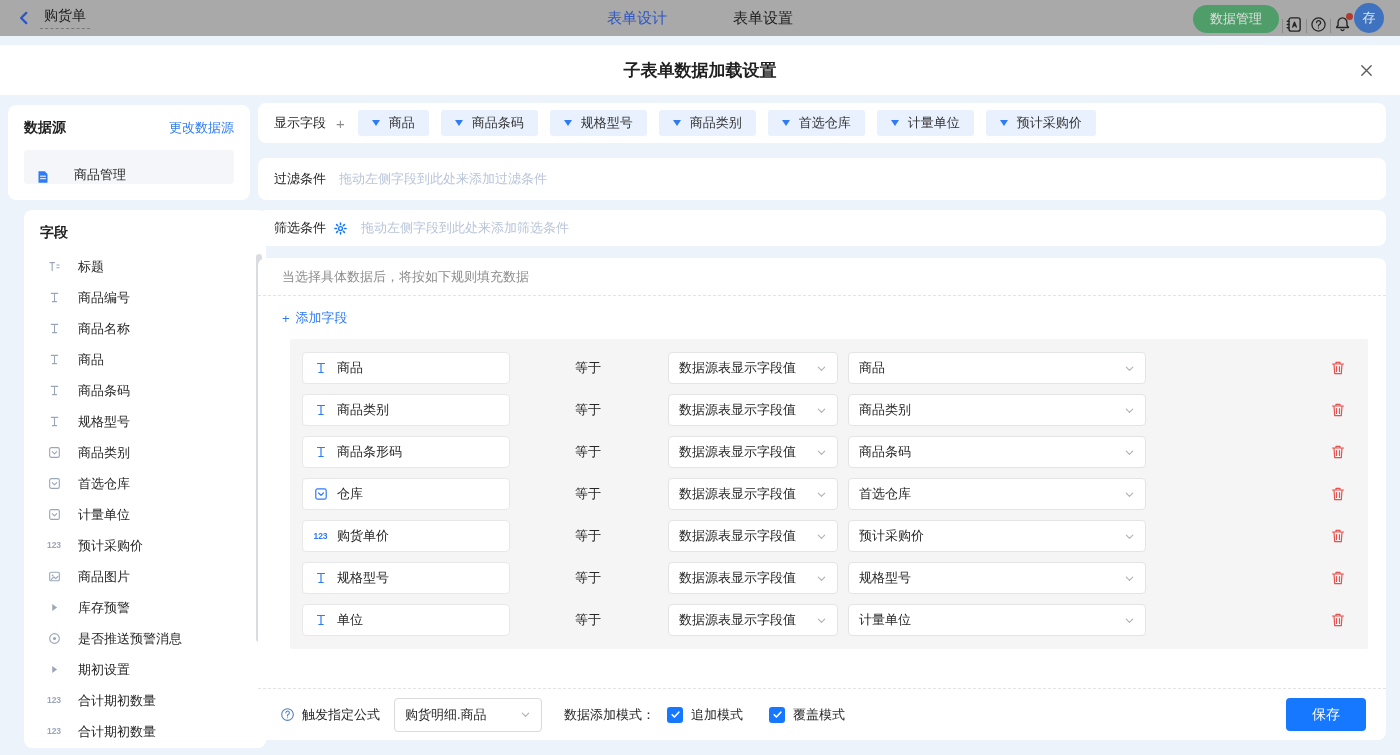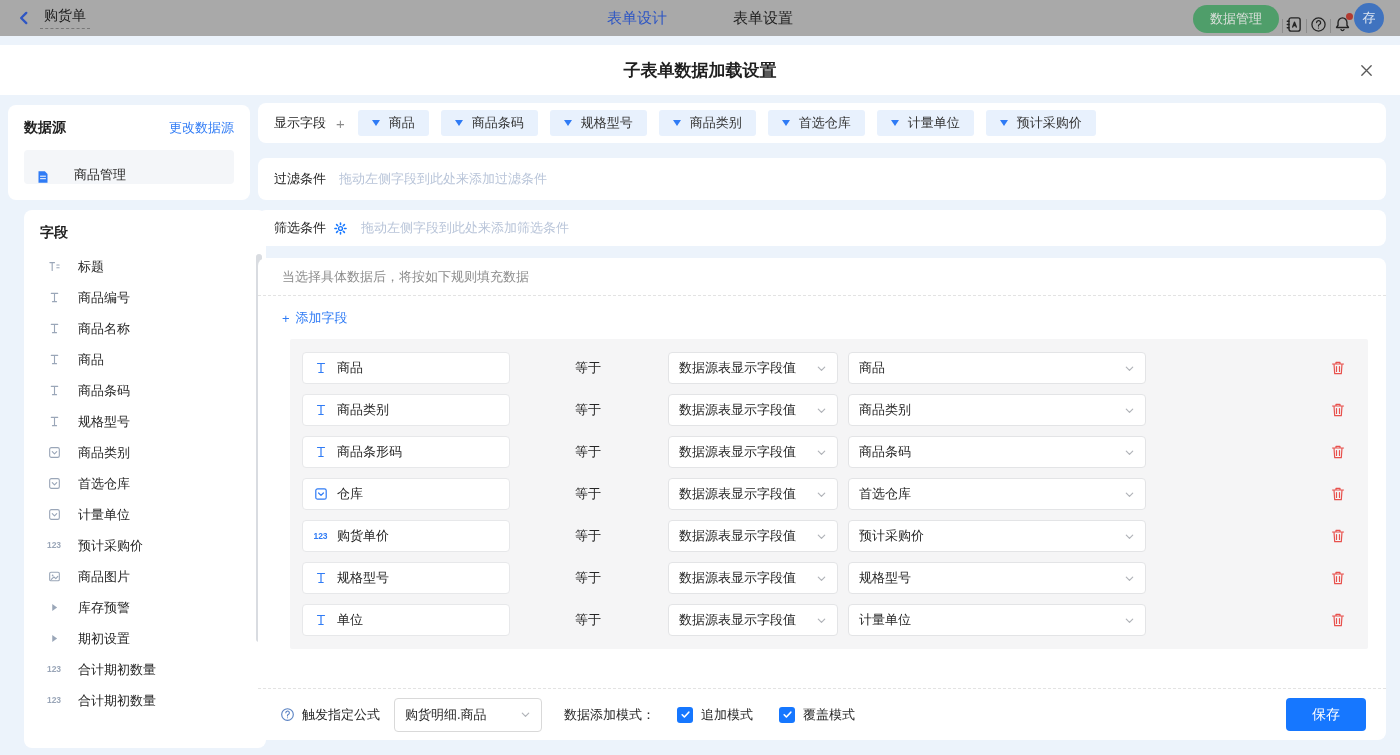--- a/index.html
+++ b/index.html
@@ -106,21 +106,21 @@
 
   .card-footer { position:absolute; left:0; right:0; bottom:0; height:52px; border-top:1px dashed #e3e3e3;
                  display:flex; align-items:center; padding:0 20px 0 22px; }
   .fhelp { display:flex; }
   .fhelp svg { width:15px; height:15px; color:#5b83c3; }
   .flabel { font-size:13px; color:#262626; margin-left:7px; }
   .fselect { width:148px; height:34px; border:1px solid #d9d9d9; border-radius:4px; display:flex;
              align-items:center; justify-content:space-between; padding:0 10px; margin-left:14px;
              font-size:13px; color:#262626; cursor:pointer; background:#fff; }
   .mode-label { margin-left:22px; font-size:13px; color:#262626; }
-  .cb-group { display:flex; align-items:center; gap:26px; margin-left:22px; }
+  .cb-group { display:flex; align-items:center; gap:26px; margin-left:12px; }
   .cb { display:flex; align-items:center; gap:8px; font-size:13px; color:#262626; cursor:pointer; }
   .cb-box { width:16px; height:16px; border-radius:3px; background:#1677ff; display:flex;
             align-items:center; justify-content:center; }
   .cb-box svg { width:11px; height:11px; }
   .save-btn { margin-left:auto; width:80px; height:33px; background:#1677ff; color:#fff; border:none;
               border-radius:4px; font-size:14px; font-family:inherit; cursor:pointer; }
 </style>
 </head>
 <body>
 
@@ -305,20 +305,29 @@
 
         <div class="field-item">
           <span class="ficon">
             <svg viewBox="0 0 14 14">
               <path d="M4.6 3.2l5.2 3.8-5.2 3.8z" fill="currentColor"></path>
             </svg>
           </span>
           <span class="flabel">库存预警</span>
         </div>
 
+        <div class="field-item">
+          <span class="ficon">
+            <svg viewBox="0 0 14 14" fill="none" stroke="currentColor" stroke-width="1.2">
+              <circle cx="7" cy="7" r="5.2"></circle>
+              <circle cx="7" cy="7" r="1.7" fill="currentColor" stroke="none"></circle>
+            </svg>
+          </span>
+          <span class="flabel">是否推送预警消息</span>
+        </div>
 
         <div class="field-item">
           <span class="ficon">
             <svg viewBox="0 0 14 14">
               <path d="M4.6 3.2l5.2 3.8-5.2 3.8z" fill="currentColor"></path>
             </svg>
           </span>
           <span class="flabel">期初设置</span>
         </div>
 

